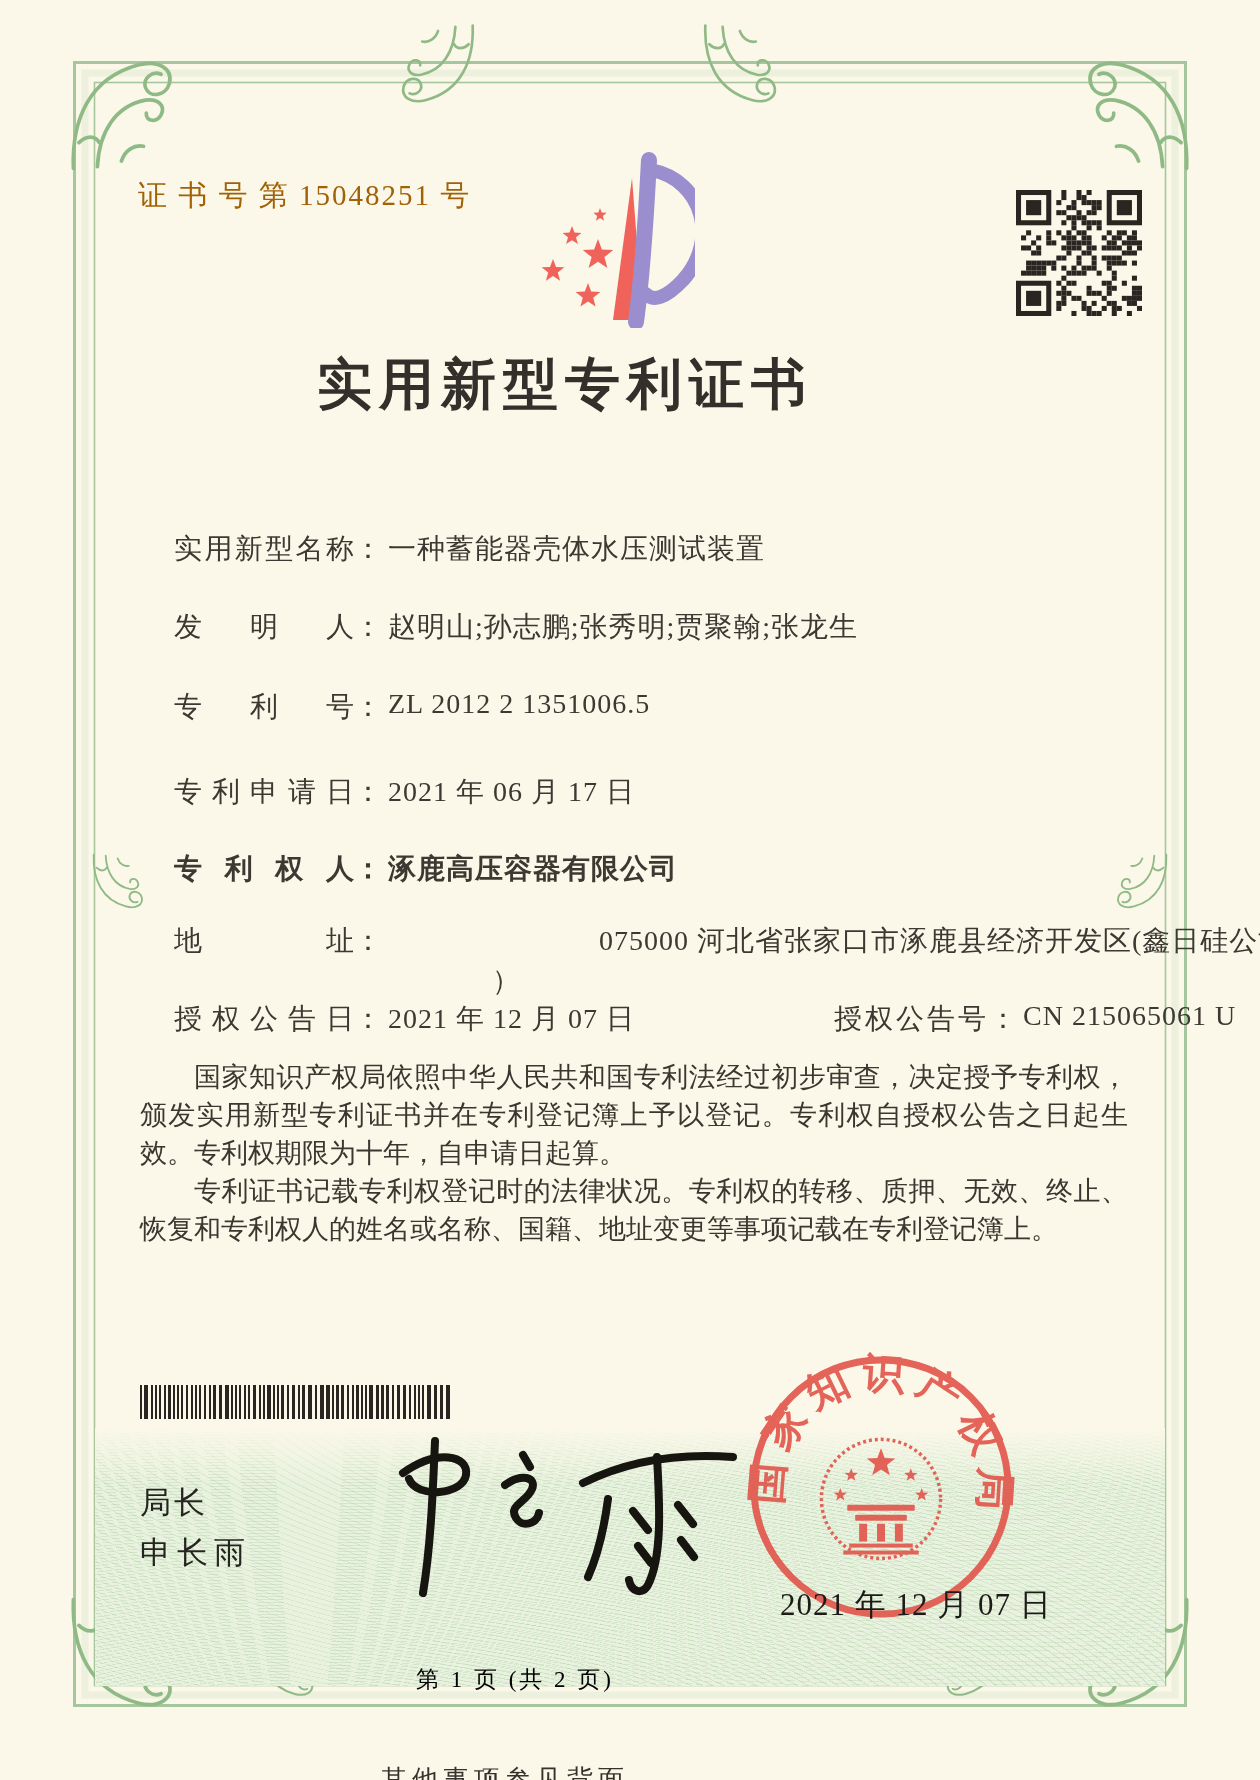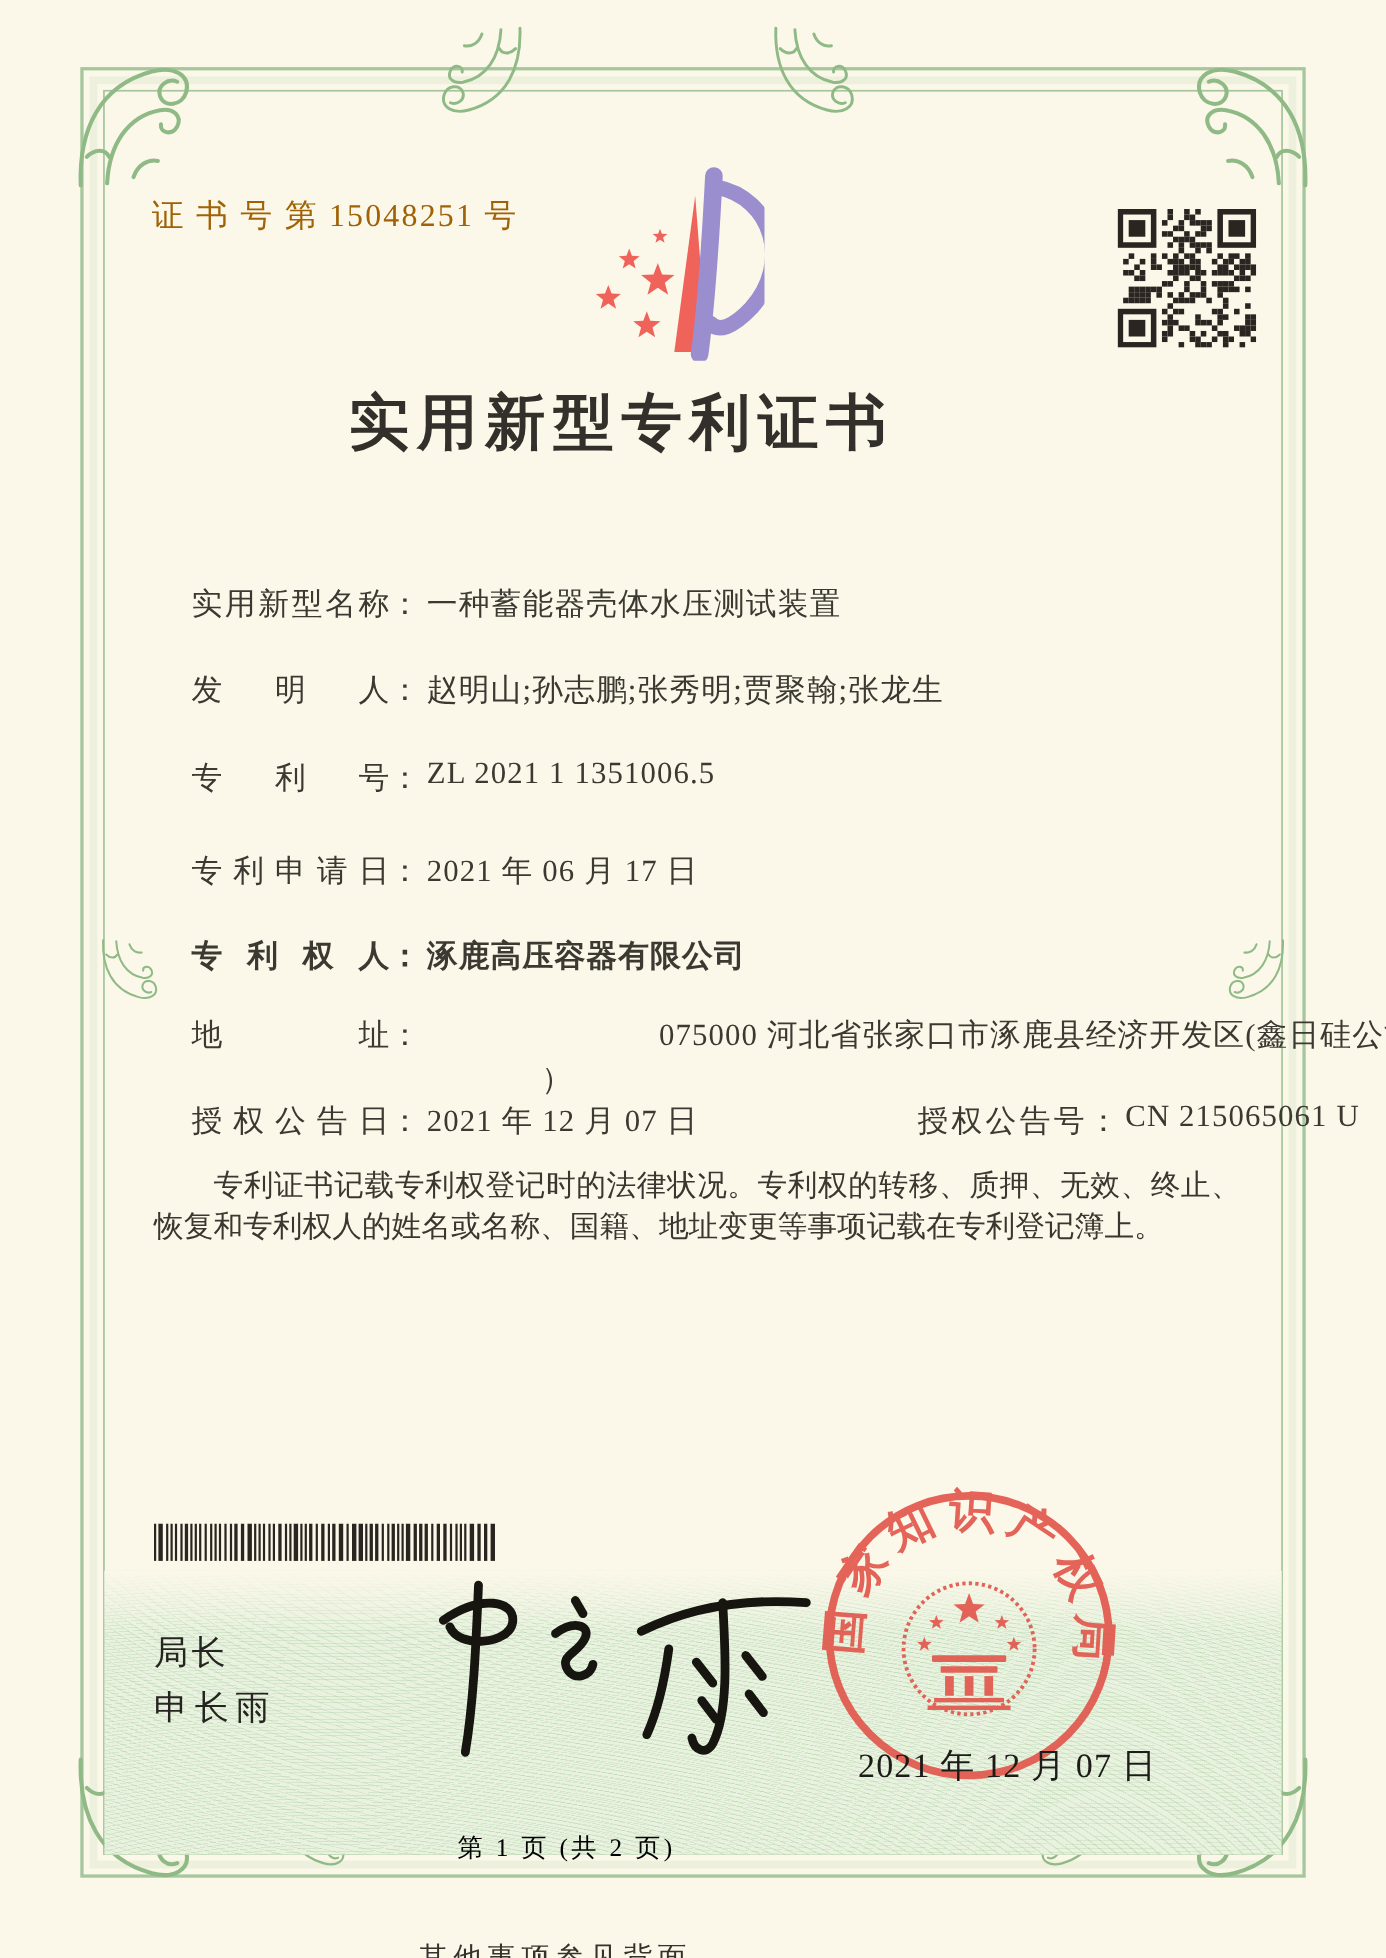--- a/index.html
+++ b/index.html
@@ -318,41 +318,42 @@
 
 <div class="abs title">实用新型专利证书</div>
 
 <div class="abs frow" style="top:530px;">
   <span class="flabel">实用新型名称</span><span class="fcolon">：</span><span class="fvalue">一种蓄能器壳体水压测试装置</span>
 </div>
 <div class="abs frow" style="top:608px;">
   <span class="flabel">发明人</span><span class="fcolon">：</span><span class="fvalue">赵明山;孙志鹏;张秀明;贾聚翰;张龙生</span>
 </div>
 <div class="abs frow" style="top:688px;">
-  <span class="flabel">专利号</span><span class="fcolon">：</span><span class="fvalue">ZL 2021 1 1351006.5</span>
+  <span class="flabel">专利号</span><span class="fcolon">：</span><span class="fvalue">ZL 2012 2 1351006.5</span>
 </div>
 <div class="abs frow" style="top:773px;">
   <span class="flabel">专利申请日</span><span class="fcolon">：</span><span class="fvalue">2021 年 06 月 17 日</span>
 </div>
 <div class="abs frow" style="top:850px;font-weight:bold;">
   <span class="flabel">专利权人</span><span class="fcolon">：</span><span class="fvalue">涿鹿高压容器有限公司</span>
 </div>
 <div class="abs frow" style="top:922px;height:82px;">
   <span class="flabel">地址</span><span class="fcolon">：</span>
   <span class="addr-val">075000  河北省张家口市涿鹿县经济开发区(鑫日硅公司内</span>
   <span class="addr-paren">）</span>
 </div>
 <div class="abs frow" style="top:1000px;">
   <span class="flabel">授权公告日</span><span class="fcolon">：</span><span class="fvalue">2021 年 12 月 07 日</span>
   <span class="grant-no">
     <span style="letter-spacing:3px;">授权公告号</span><span>：</span><span class="fvalue">CN 215065061 U</span>
   </span>
 </div>
 
 <div class="abs body-text">
+  <p>国家知识产权局依照中华人民共和国专利法经过初步审查，决定授予专利权，颁发实用新型专利证书并在专利登记簿上予以登记。专利权自授权公告之日起生效。专利权期限为十年，自申请日起算。</p>
   <p>专利证书记载专利权登记时的法律状况。专利权的转移、质押、无效、终止、恢复和专利权人的姓名或名称、国籍、地址变更等事项记载在专利登记簿上。</p>
 </div>
 
 <svg class="abs barcode" width="318" height="34" id="barcode-svg">
     <rect x="0" y="0" width="2" height="34" fill="#2a2520"></rect>
     <rect x="4" y="0" width="4" height="34" fill="#2a2520"></rect>
     <rect x="11" y="0" width="2" height="34" fill="#2a2520"></rect>
     <rect x="15" y="0" width="2" height="34" fill="#2a2520"></rect>
     <rect x="19" y="0" width="2" height="34" fill="#2a2520"></rect>
     <rect x="24" y="0" width="2" height="34" fill="#2a2520"></rect>

